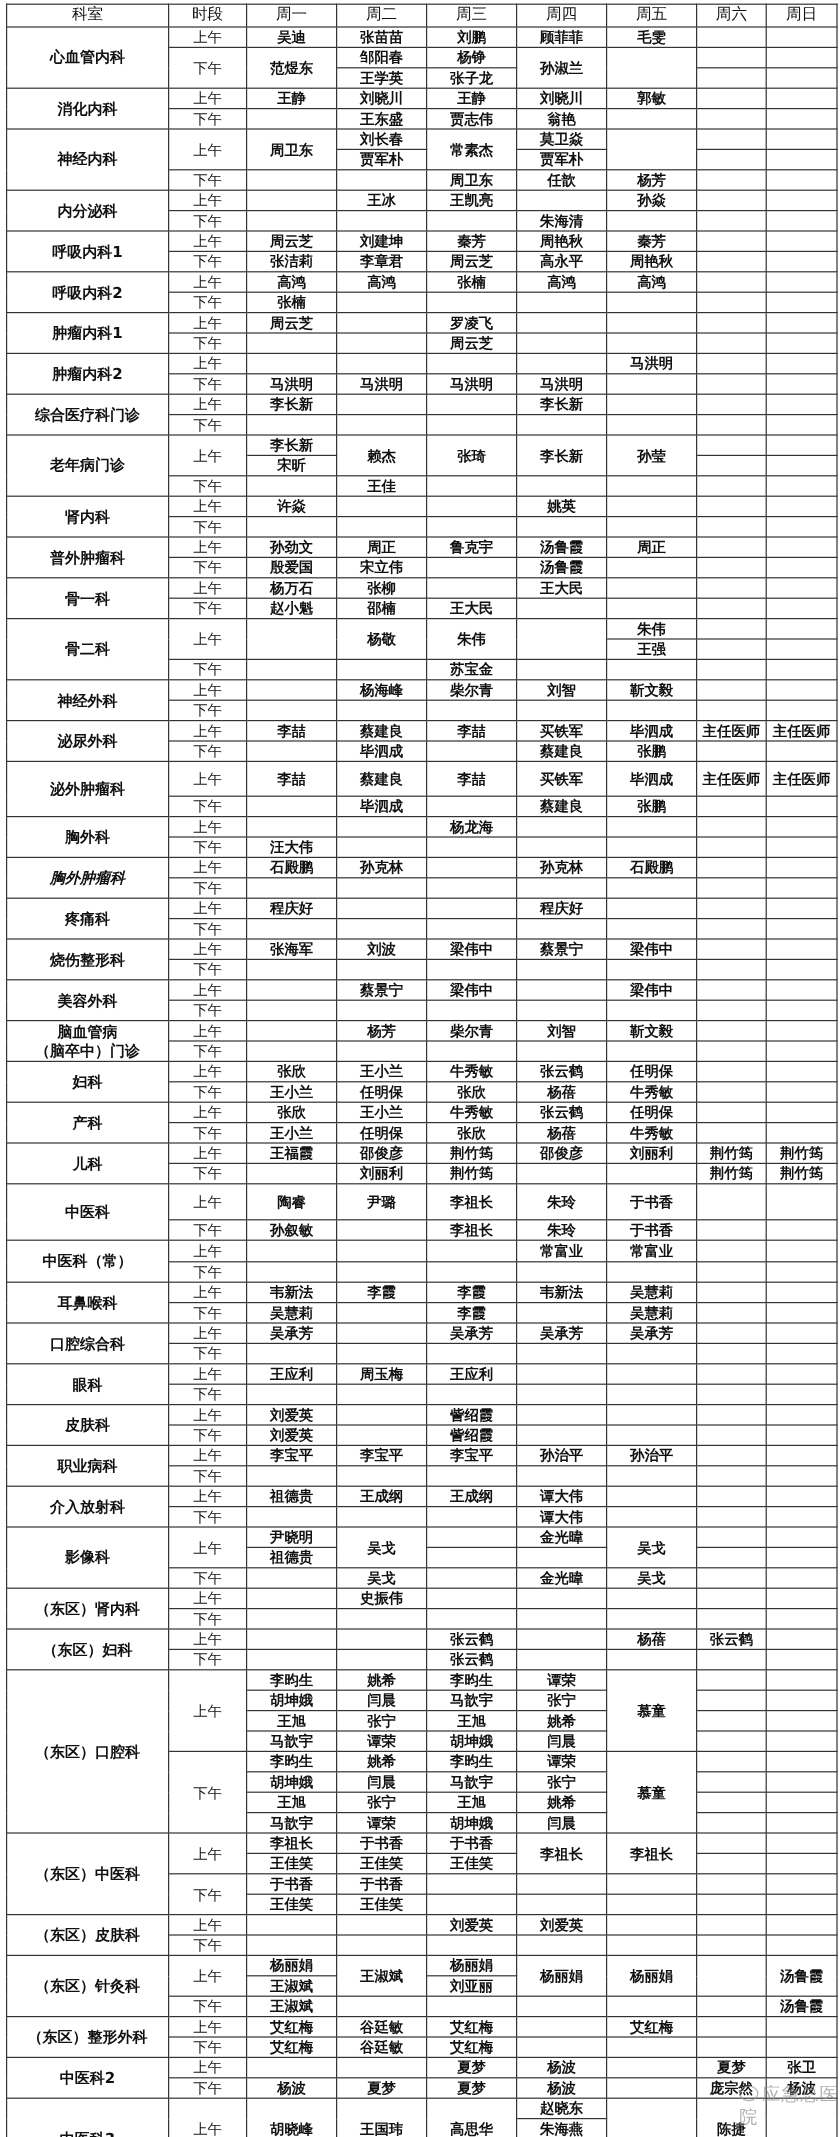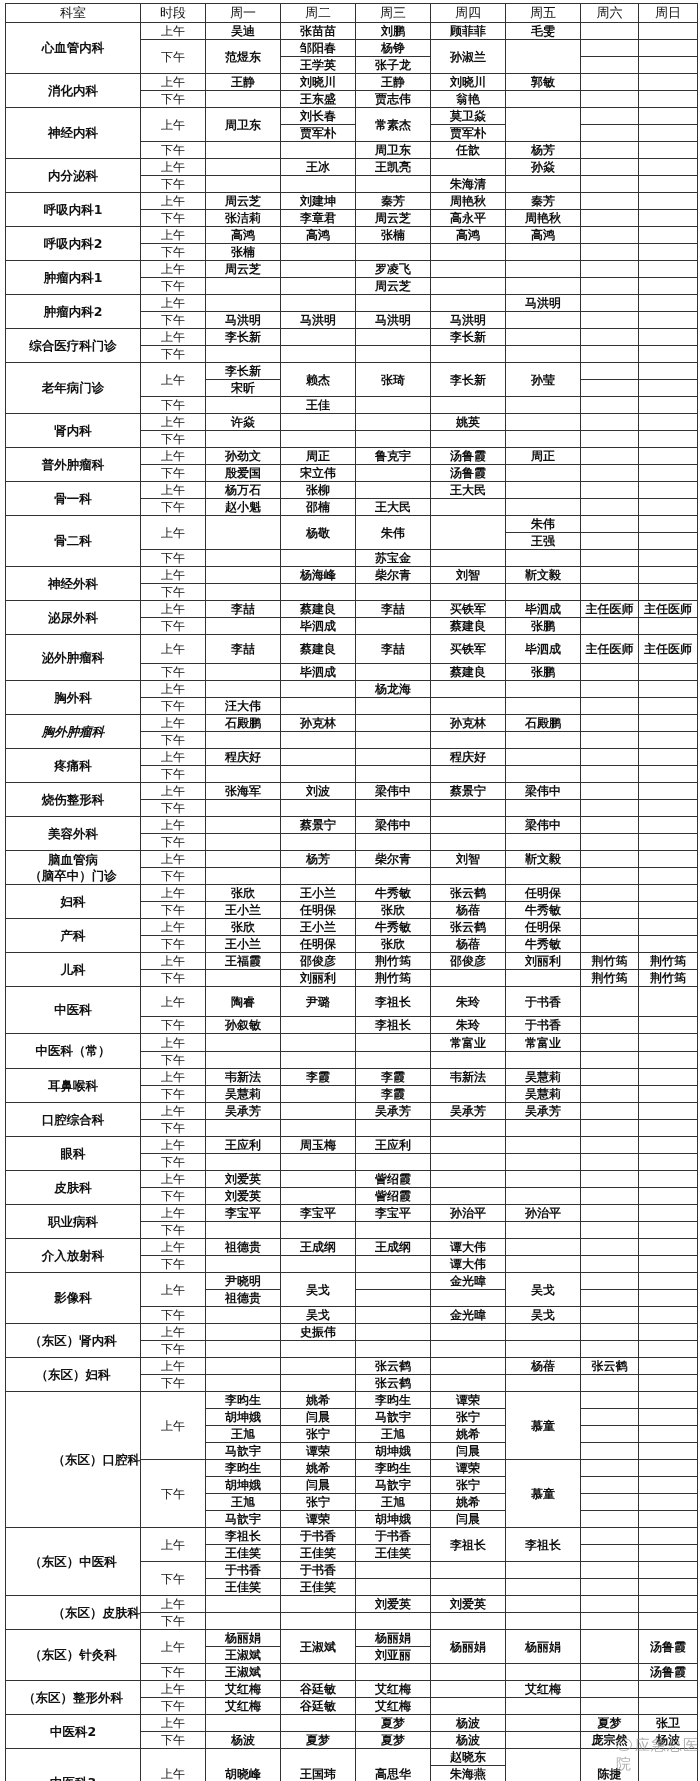--- a/index.html
+++ b/index.html
@@ -843,21 +843,21 @@
         <td class="sess" rowspan="1">下午</td>
         <td rowspan="1"></td>
         <td rowspan="1"></td>
         <td rowspan="1">张云鹤</td>
         <td rowspan="1"></td>
         <td rowspan="1"></td>
         <td rowspan="1"></td>
         <td rowspan="1"></td>
       </tr>
       <tr style="height: 17px;">
-        <td class="dept" rowspan="8" style="white-space: pre-line; text-align: right;">（东区）口腔科</td>
+        <td class="dept" rowspan="8" style="white-space: pre-line;">（东区）口腔科</td>
         <td class="sess" rowspan="4">上午</td>
         <td>李昀生</td>
         <td>姚希</td>
         <td>李昀生</td>
         <td>谭荣</td>
         <td rowspan="4">慕童</td>
         <td></td>
         <td></td>
       </tr>
       <tr style="height: 17px;">
@@ -949,21 +949,21 @@
       <tr style="height: 17px;">
         <td class="sub">王佳笑</td>
         <td class="sub">王佳笑</td>
         <td class="sub"></td>
         <td class="sub"></td>
         <td class="sub"></td>
         <td class="sub"></td>
         <td class="sub"></td>
       </tr>
       <tr style="height: 17px;">
-        <td class="dept" rowspan="2" style="white-space: pre-line; text-align: right;">（东区）皮肤科</td>
+        <td class="dept" rowspan="2" style="white-space: pre-line;">（东区）皮肤科</td>
         <td class="sess" rowspan="1">上午</td>
         <td rowspan="1"></td>
         <td rowspan="1"></td>
         <td rowspan="1">刘爱英</td>
         <td rowspan="1">刘爱英</td>
         <td rowspan="1"></td>
         <td rowspan="1"></td>
         <td rowspan="1"></td>
       </tr>
       <tr style="height: 17px;">

